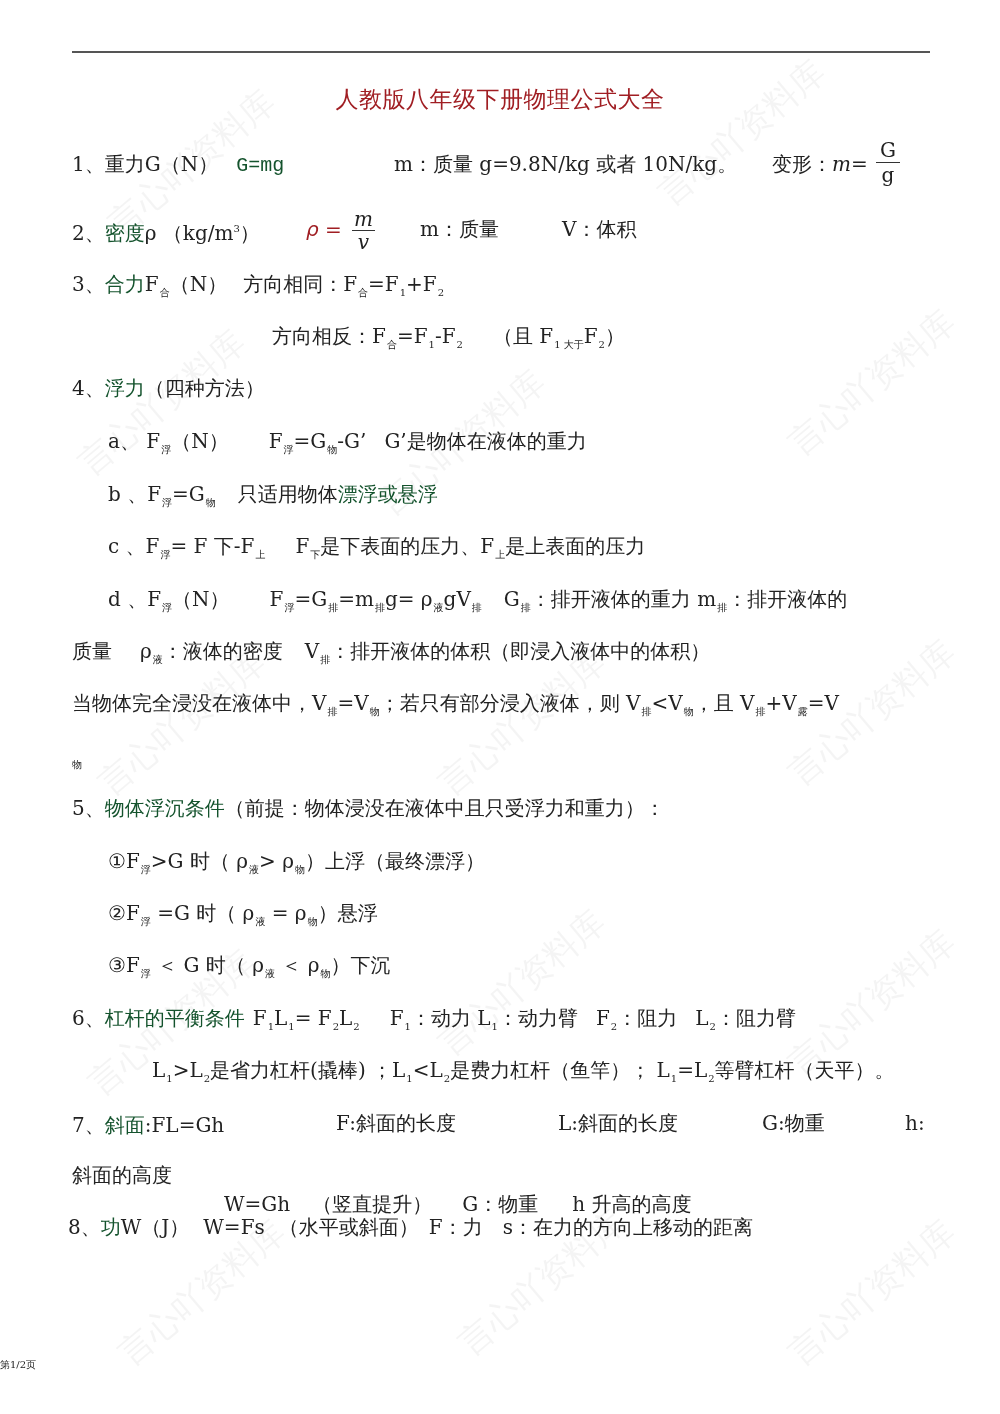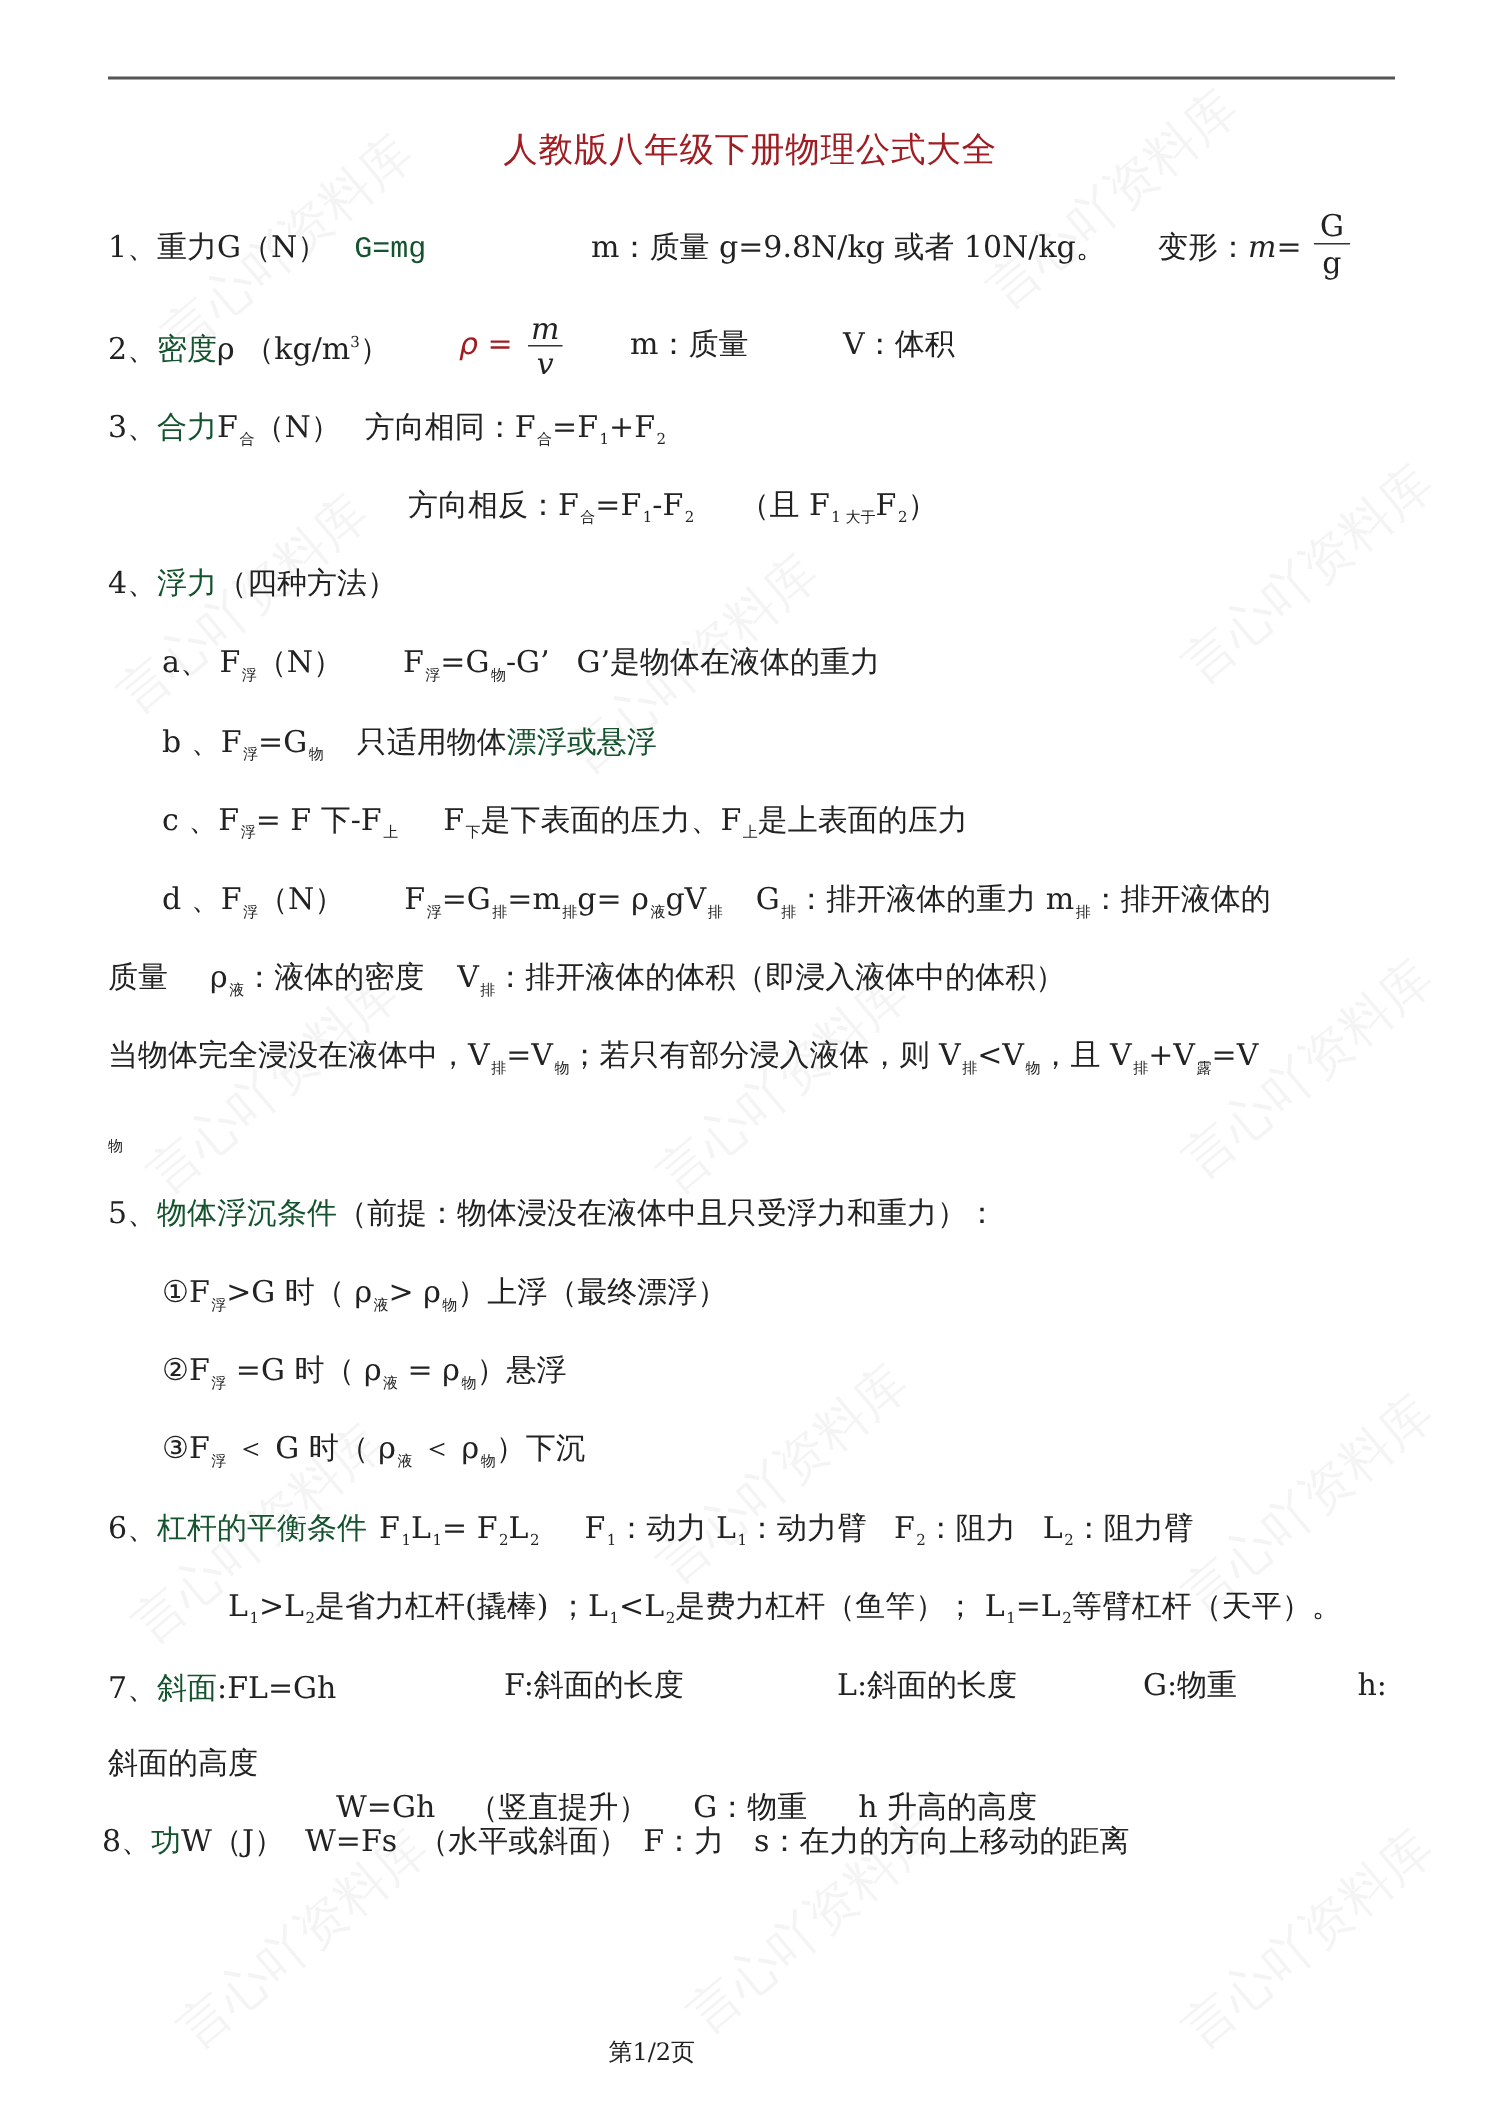--- a/index.html
+++ b/index.html
@@ -19,22 +19,22 @@
     position: absolute; white-space: nowrap; font-size: 20px; line-height: 26px;
   }
   .red { color: #14532d; font-family: Liberation Mono, monospace; }
   .sub { font-size: 10px; vertical-align: -5px; margin-left: 1px; }
   .sup { font-size: 10px; vertical-align: 8px; }
   .it { font-style: italic; }
   .redformula { color: #a01e23; font-style: italic; font-family: "DejaVu Sans", sans-serif; }
   .gap { display: inline-block; }
   .tiny { font-size: 10px; }
   .footer {
-    position: absolute; left: 0; width: 869px; top: 1358px; text-align: center;
-    font-size: 16px; color: #222;
+    position: absolute; left: 0; width: 869px; top: 1358px; text-align: left;
+    font-size: 10px; color: #222;
   }
   .watermark {
     position: absolute; font-size: 34px; color: rgba(0,0,0,0.045);
     transform: rotate(-40deg); white-space: nowrap; pointer-events: none;
     font-family: "DejaVu Sans", sans-serif;
   }
 </style>
 </head>
 <body>
 

